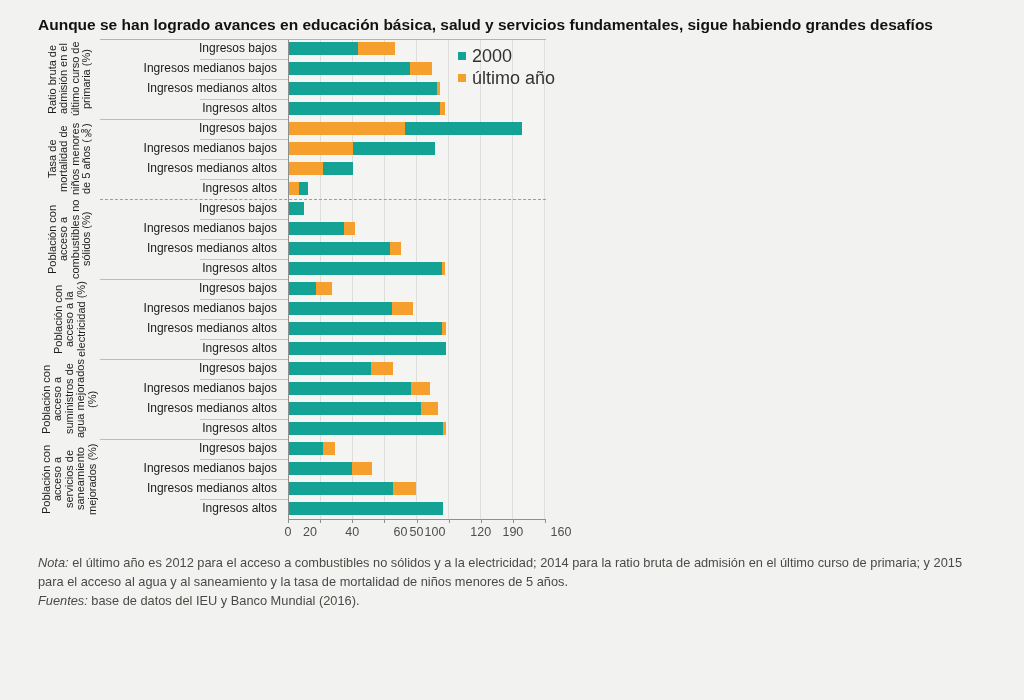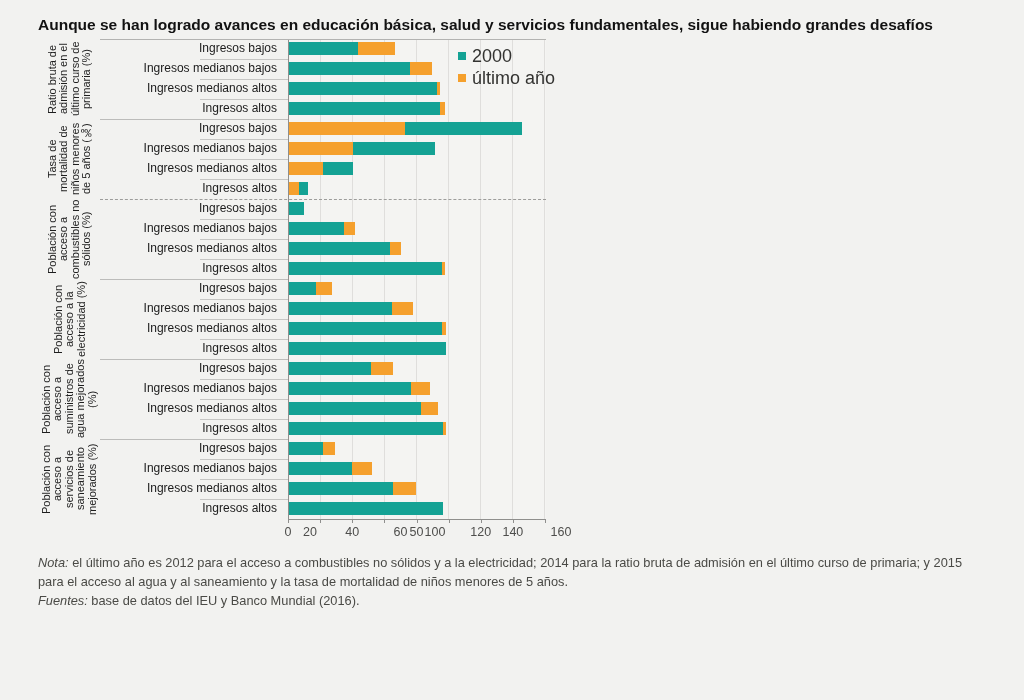--- a/index.html
+++ b/index.html
@@ -184,21 +184,21 @@
       <div class="ticklbl" style="left: 314.3px;">40</div>
       <div class="tick" style="left: 346.4px;"></div>
       <div class="ticklbl" style="left: 346.4px; margin-left: 16px;">60</div>
       <div class="tick" style="left: 378.5px;"></div>
       <div class="ticklbl" style="left: 378.5px;">50</div>
       <div class="tick" style="left: 410.6px;"></div>
       <div class="ticklbl" style="left: 397px; text-align: right;">100</div>
       <div class="tick" style="left: 442.8px;"></div>
       <div class="ticklbl" style="left: 442.8px;">120</div>
       <div class="tick" style="left: 474.9px;"></div>
-      <div class="ticklbl" style="left: 474.9px;">140</div>
+      <div class="ticklbl" style="left: 474.9px;">190</div>
       <div class="tick" style="left: 507px;"></div>
       <div class="ticklbl" style="left: 523px;">160</div>
     </div>
 
   <p class="note">
     <span class="ital">Nota:</span><span> el último año es 2012 para el acceso a combustibles no sólidos y a la electricidad; 2014 para la ratio bruta de admisión en el último curso de primaria; y 2015 para el acceso al agua y al saneamiento y la tasa de mortalidad de niños menores de 5 años.</span><br>
     <span class="ital">Fuentes:</span><span> base de datos del IEU y Banco Mundial (2016).</span>
   </p>
 </div>
 

